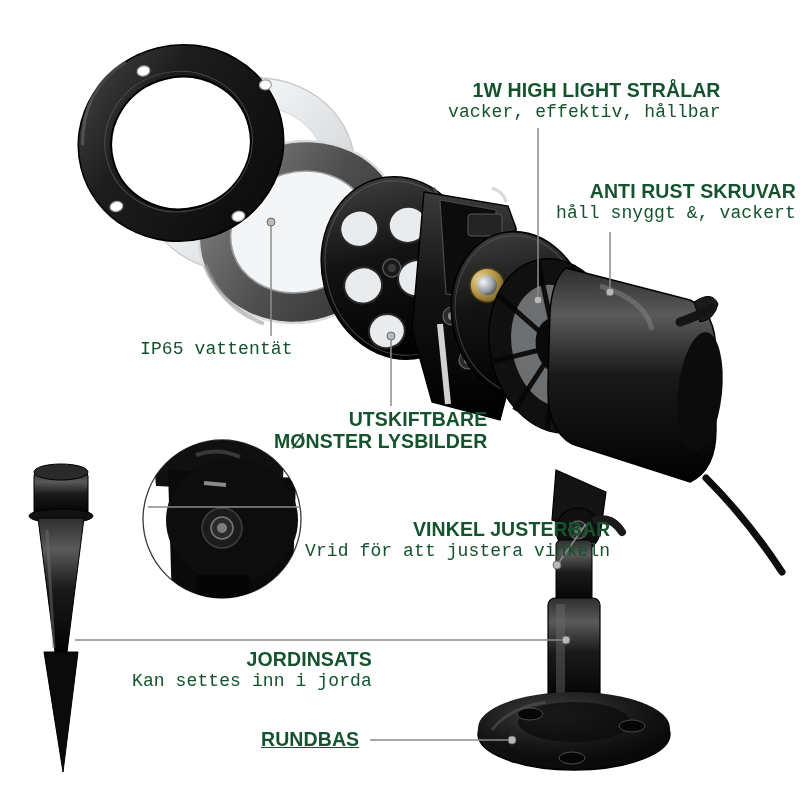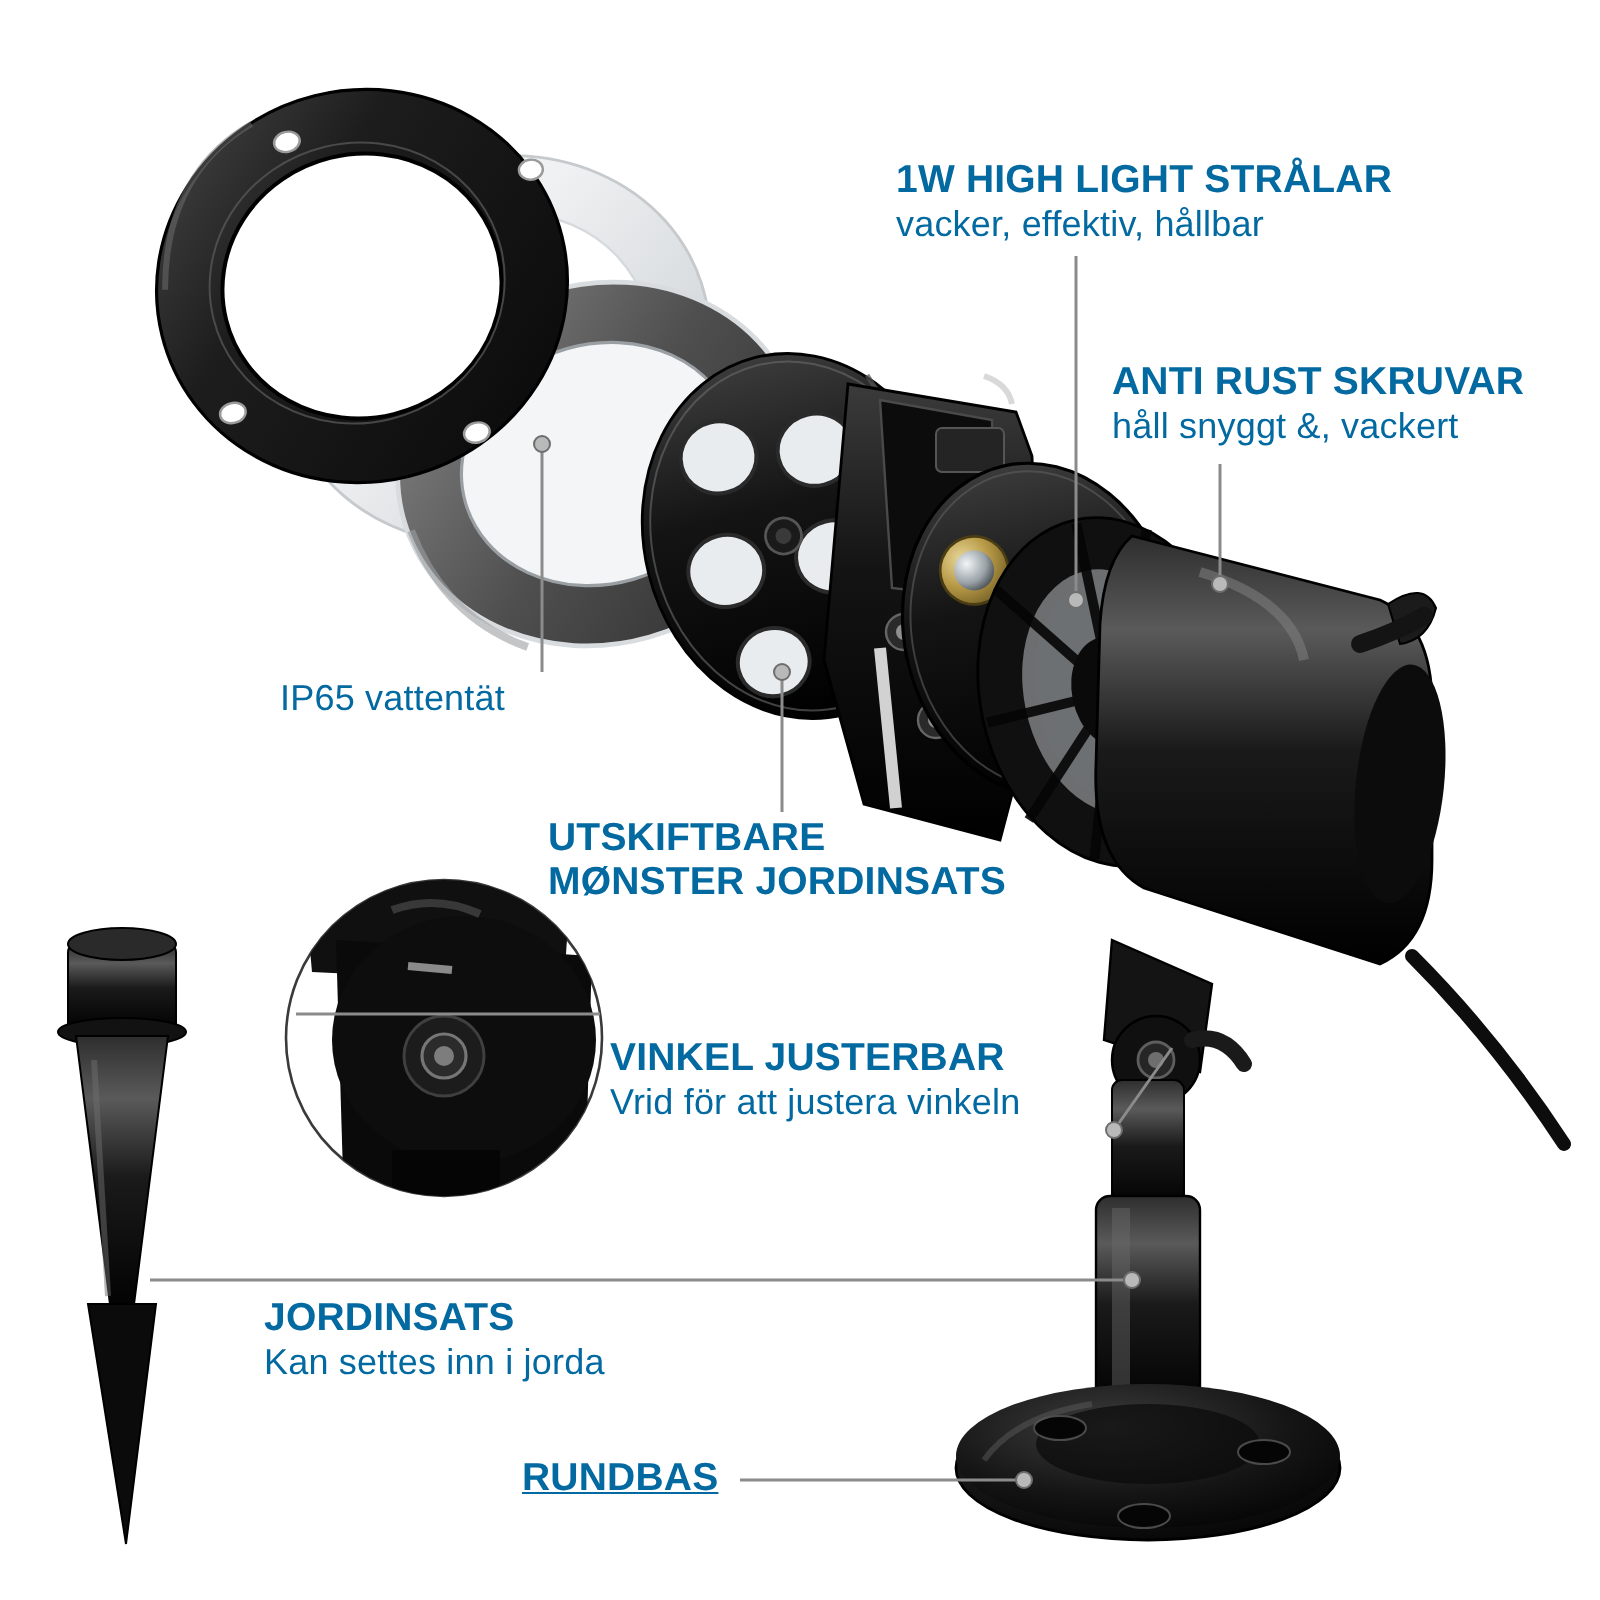--- a/index.html
+++ b/index.html
@@ -20,35 +20,37 @@
     overflow: hidden;
   }
   #artwork {
     position: absolute;
     left: 0; top: 0;
     width: 800px;
     height: 800px;
   }
   .callout {
     position: absolute;
-    color: #0369a1;
+    color: #14532d;
+    text-align: right;
   }
   .callout .ttl {
     font-weight: bold;
     font-size: 19.5px;
     line-height: 1.12;
     letter-spacing: 0.1px;
     white-space: nowrap;
   }
   .callout .sub {
     font-weight: normal;
     font-size: 18px;
     line-height: 1.18;
     letter-spacing: 0.1px;
     white-space: nowrap;
+    font-family: Liberation Mono, monospace;
   }
   .callout.two-bold .ttl { display: block; }
 
   
   #c-beam   { left: 448px; top: 80px; }
   #c-screws { left: 556px; top: 181px; }
   #c-water  { left: 140px; top: 339px; }
   #c-slides { left: 274px; top: 409px; }
   #c-angle  { left: 305px; top: 519px; }
   #c-stake  { left: 84px;  top: 649px; margin-left: 48px; }
@@ -305,21 +307,21 @@
     <div class="ttl">ANTI RUST SKRUVAR</div>
     <div class="sub">håll snyggt &amp;, vackert</div>
   </div>
 
   <div class="callout" id="c-water">
     <div class="sub">IP65 vattentät</div>
   </div>
 
   <div class="callout two-bold" id="c-slides">
     <div class="ttl">UTSKIFTBARE</div>
-    <div class="ttl">MØNSTER JORDINSATS</div>
+    <div class="ttl">MØNSTER LYSBILDER</div>
   </div>
 
   <div class="callout" id="c-angle">
     <div class="ttl">VINKEL JUSTERBAR</div>
     <div class="sub">Vrid för att justera vinkeln</div>
   </div>
 
   <div class="callout" id="c-stake">
     <div class="ttl">JORDINSATS</div>
     <div class="sub">Kan settes inn i jorda</div>

